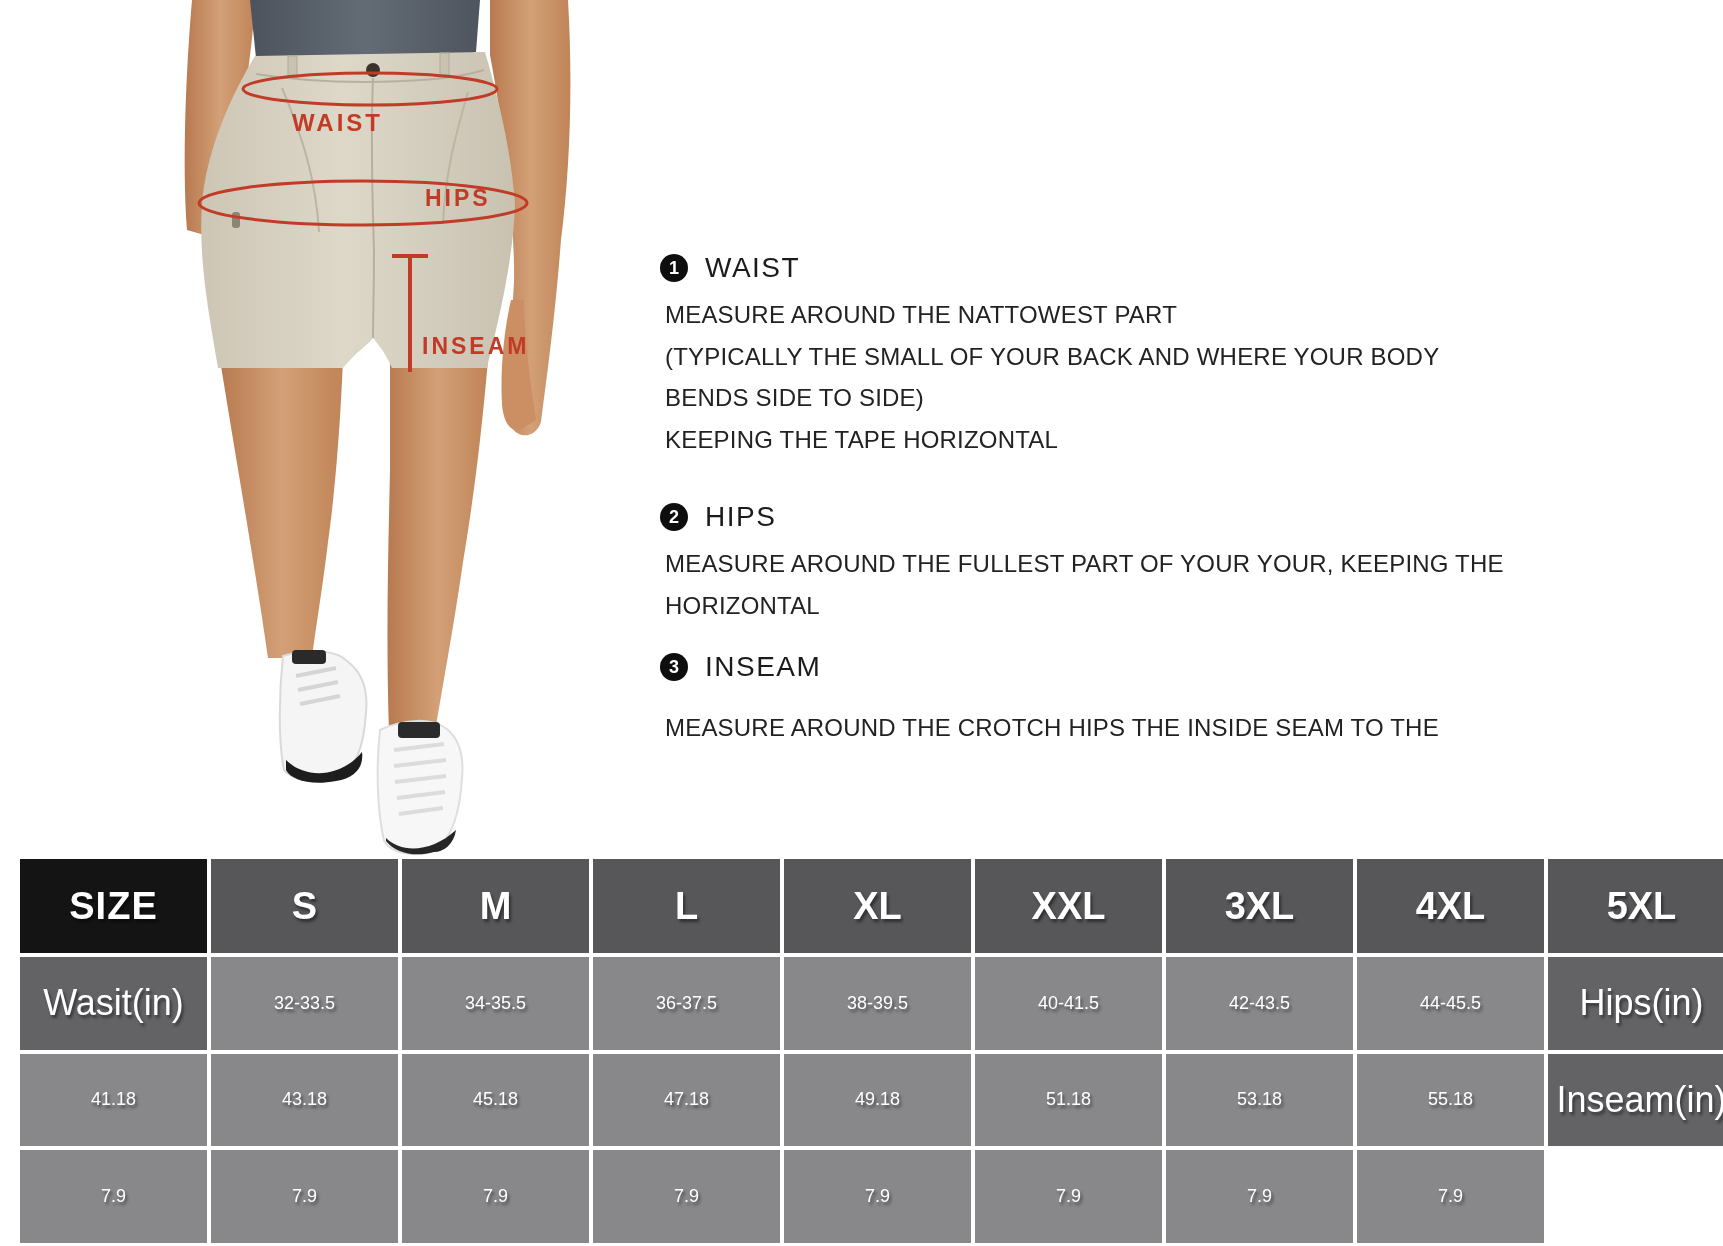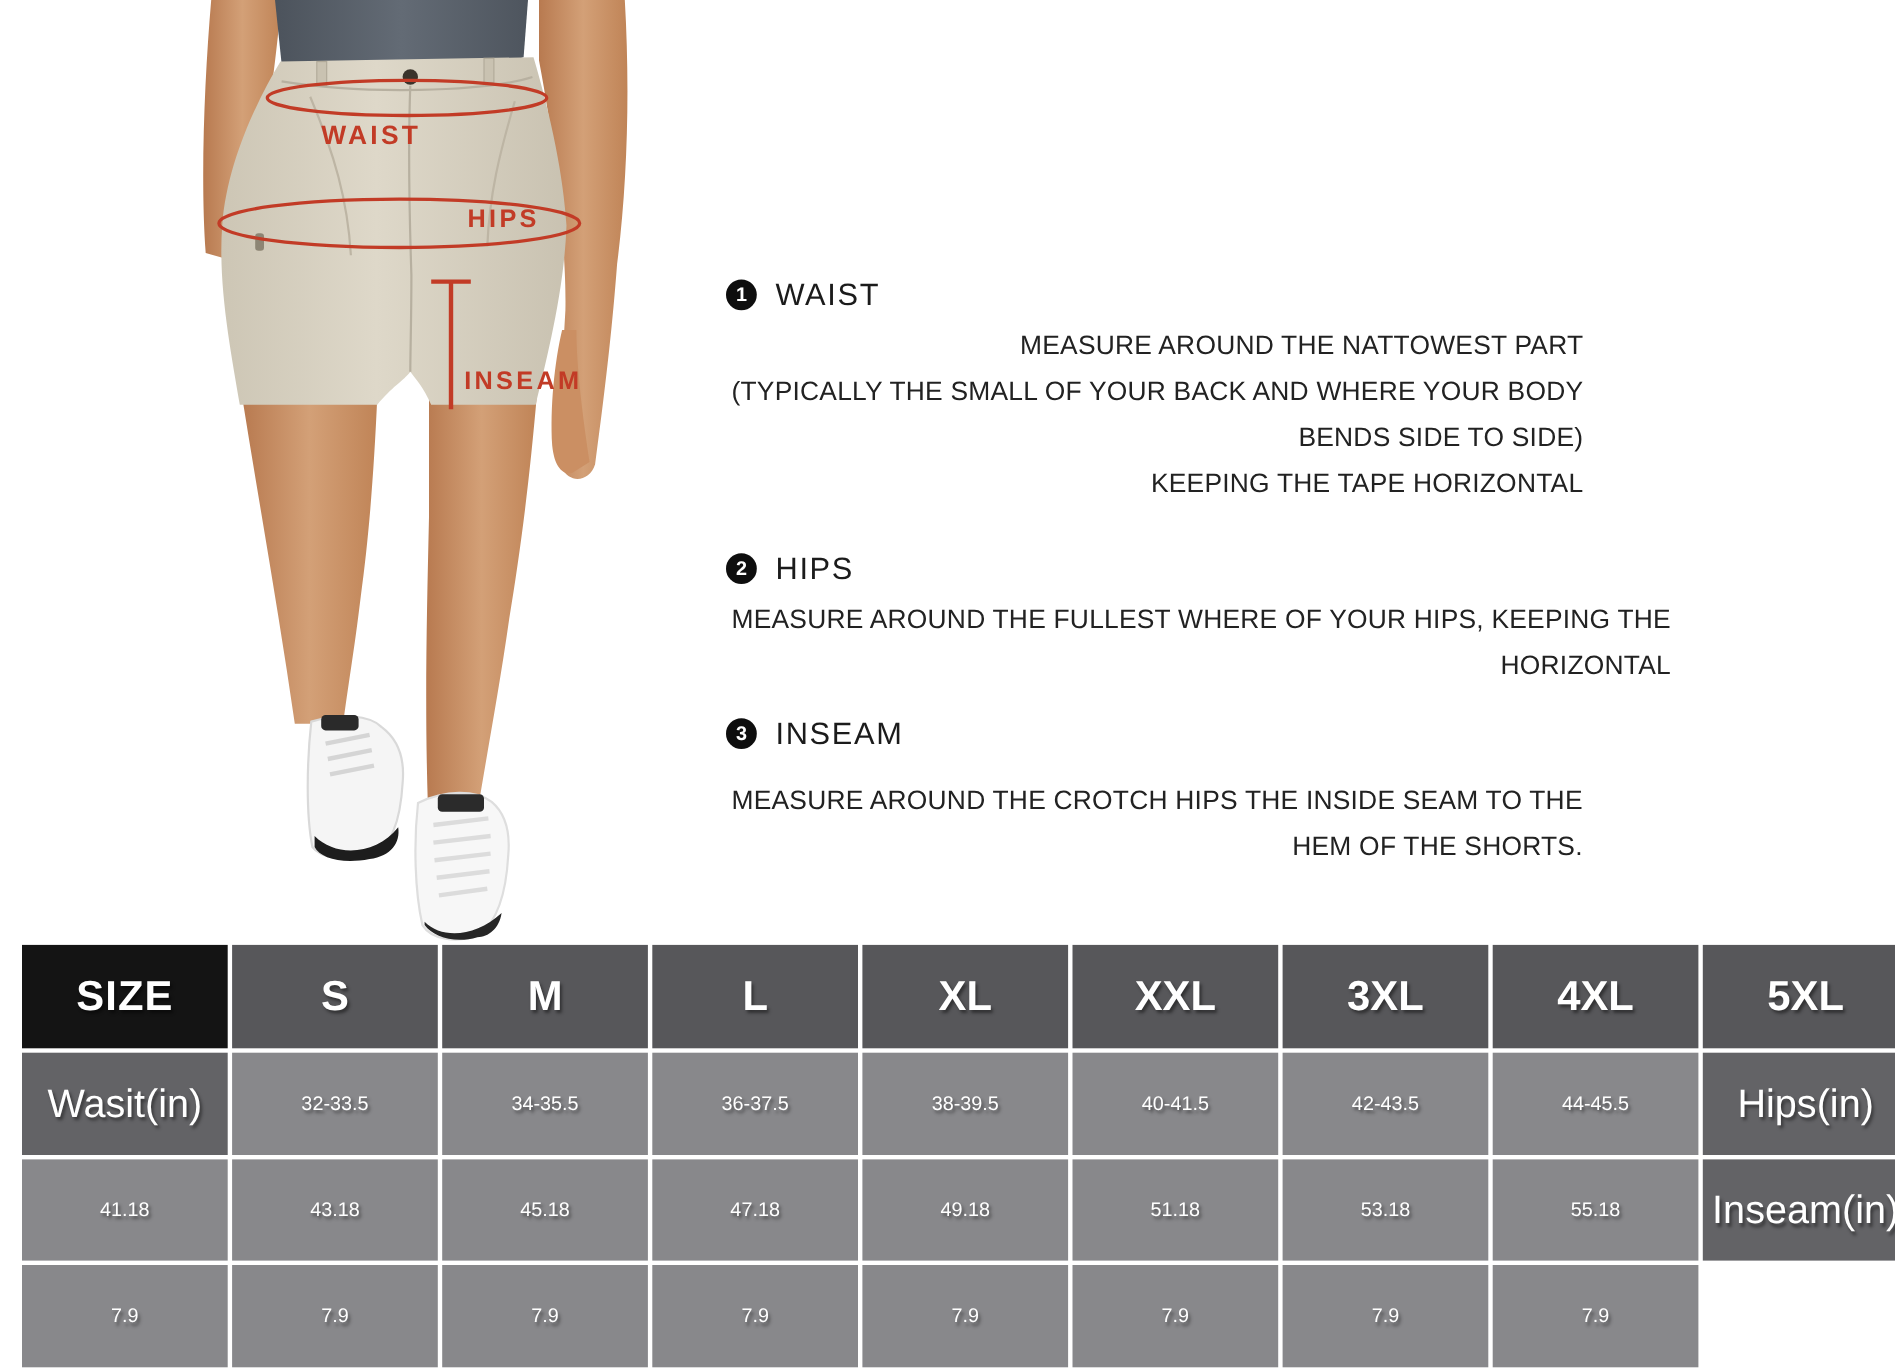--- a/index.html
+++ b/index.html
@@ -17,21 +17,21 @@
   
   .instructions{position:absolute;left:0;top:0;width:1723px;height:856px;}
   .section{position:absolute;left:660px;}
   .sec-head{display:flex;align-items:center;gap:17px;}
   .bullet{
     width:28px;height:28px;border-radius:50%;background:#0e0e0e;color:#fff;
     display:flex;align-items:center;justify-content:center;
     font-size:18px;font-weight:bold;flex:0 0 auto;
   }
   .sec-title{font-size:28px;font-weight:500;color:#1b1b1b;letter-spacing:1.5px;}
-  .lines{margin-top:10px;margin-left:5px;text-align:right;}
+  .lines{margin-top:10px;margin-left:5px;}
   .lines.gap-big{margin-top:24px;}
   .line{font-size:24px;line-height:41.5px;color:#222;letter-spacing:0.2px;white-space:nowrap;}
 
   
   .size-table{
     position:absolute;left:16px;top:859px;width:1723px;height:387px;
     box-sizing:border-box;padding:0 4px 3px 4px;background:var(--grid,#fff);
     display:grid;grid-template-columns:repeat(9,1fr);
     grid-template-rows:94px 1fr 1fr 1fr;gap:4px;
   }
@@ -127,33 +127,32 @@
         <div class="line">KEEPING THE TAPE HORIZONTAL</div>
       </div>
     </div>
 
     <div class="section" style="top:501px">
       <div class="sec-head">
         <div class="bullet">2</div>
         <div class="sec-title">HIPS</div>
       </div>
       <div class="lines">
-        <div class="line">MEASURE AROUND THE FULLEST WHERE OF YOUR HIPS, KEEPING THE</div>
+        <div class="line">MEASURE AROUND THE FULLEST PART OF YOUR YOUR, KEEPING THE</div>
         <div class="line">HORIZONTAL</div>
       </div>
     </div>
 
     <div class="section" style="top:651px">
       <div class="sec-head">
         <div class="bullet">3</div>
         <div class="sec-title">INSEAM</div>
       </div>
       <div class="lines gap-big">
         <div class="line">MEASURE AROUND THE CROTCH HIPS THE INSIDE SEAM TO THE</div>
-        <div class="line">HEM OF THE SHORTS.</div>
       </div>
     </div>
 
   </div>
 
   <div class="size-table">
 
     <div class="cell h size">SIZE</div>
     <div class="cell h">S</div>
     <div class="cell h">M</div>

